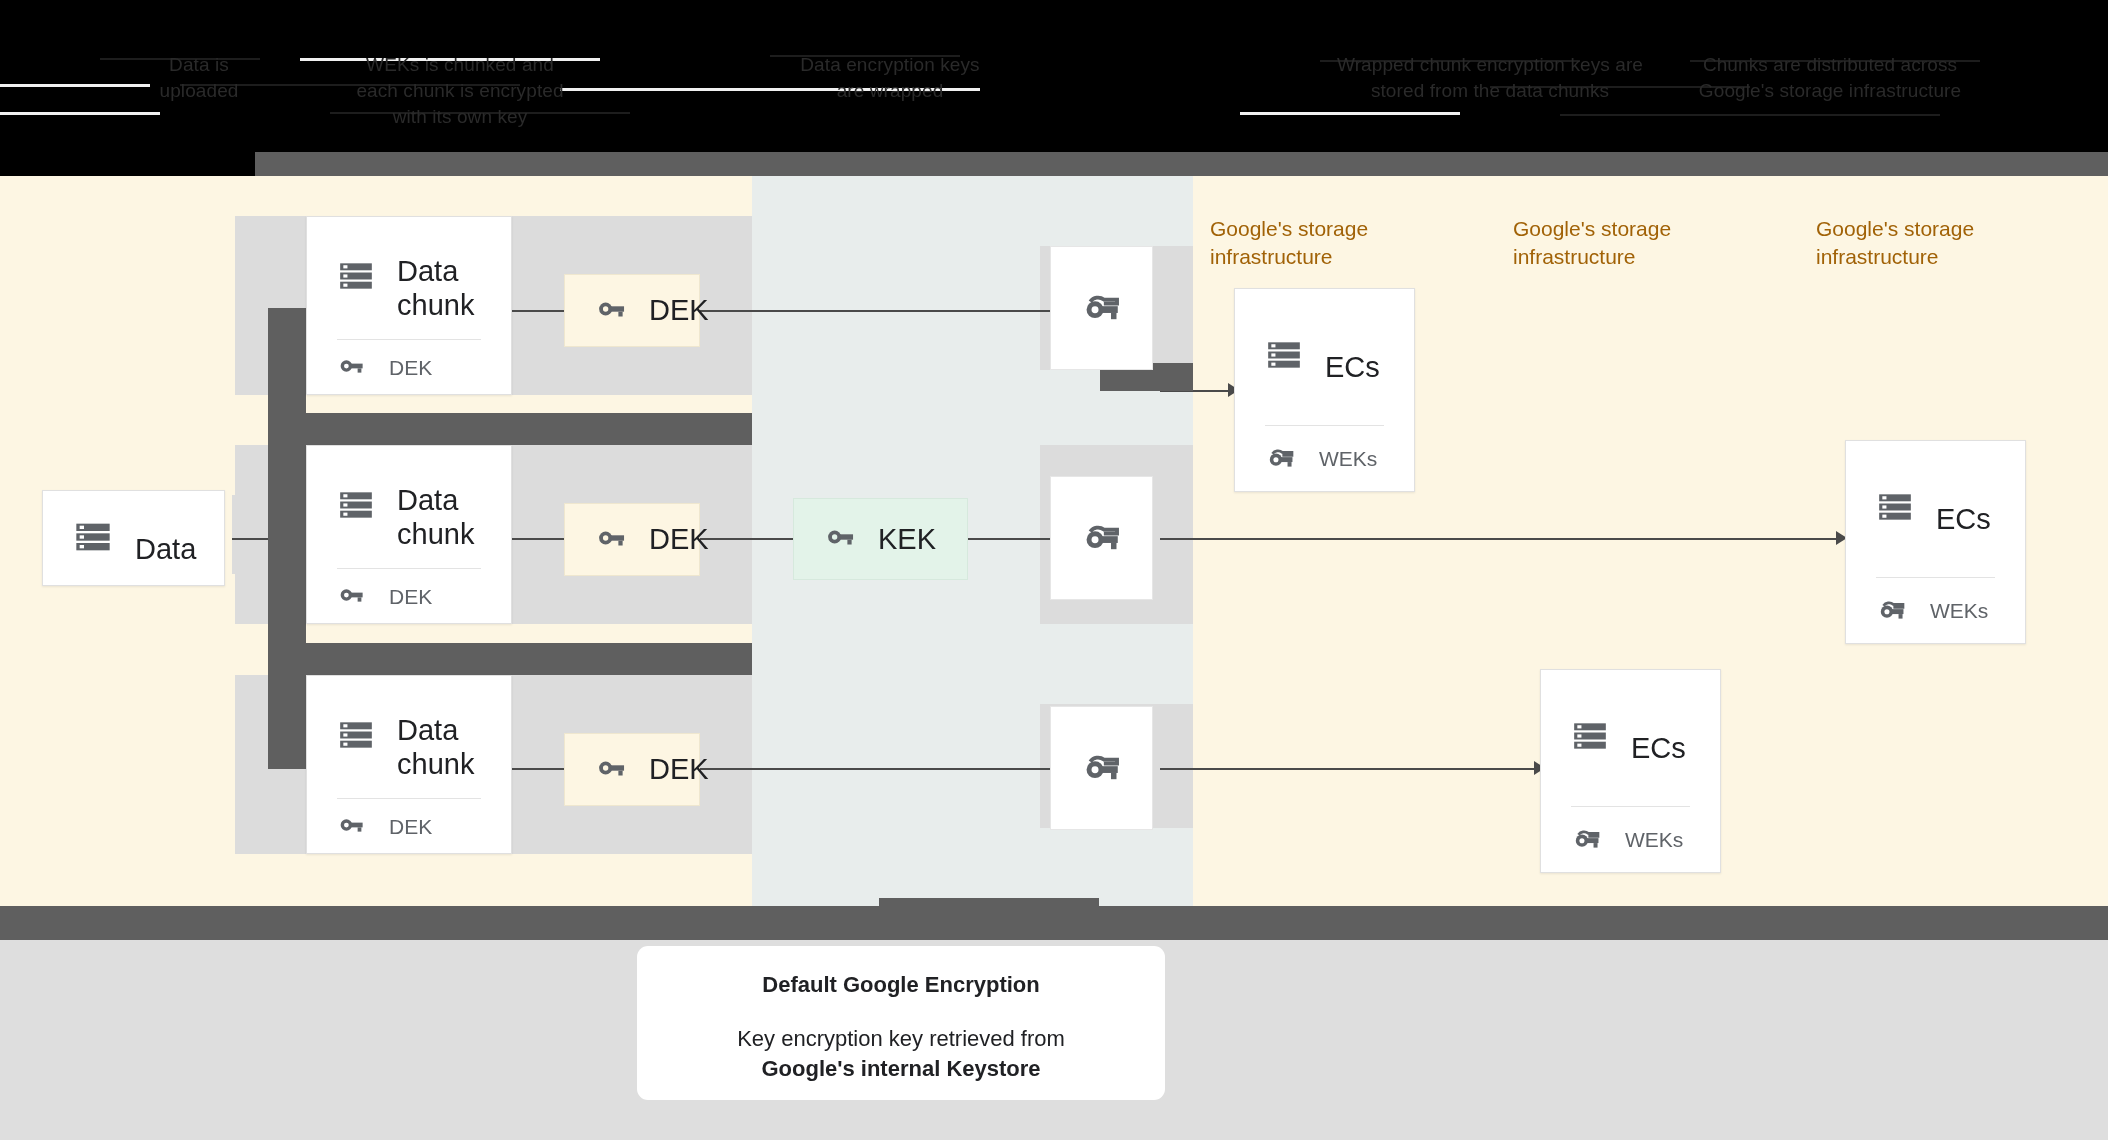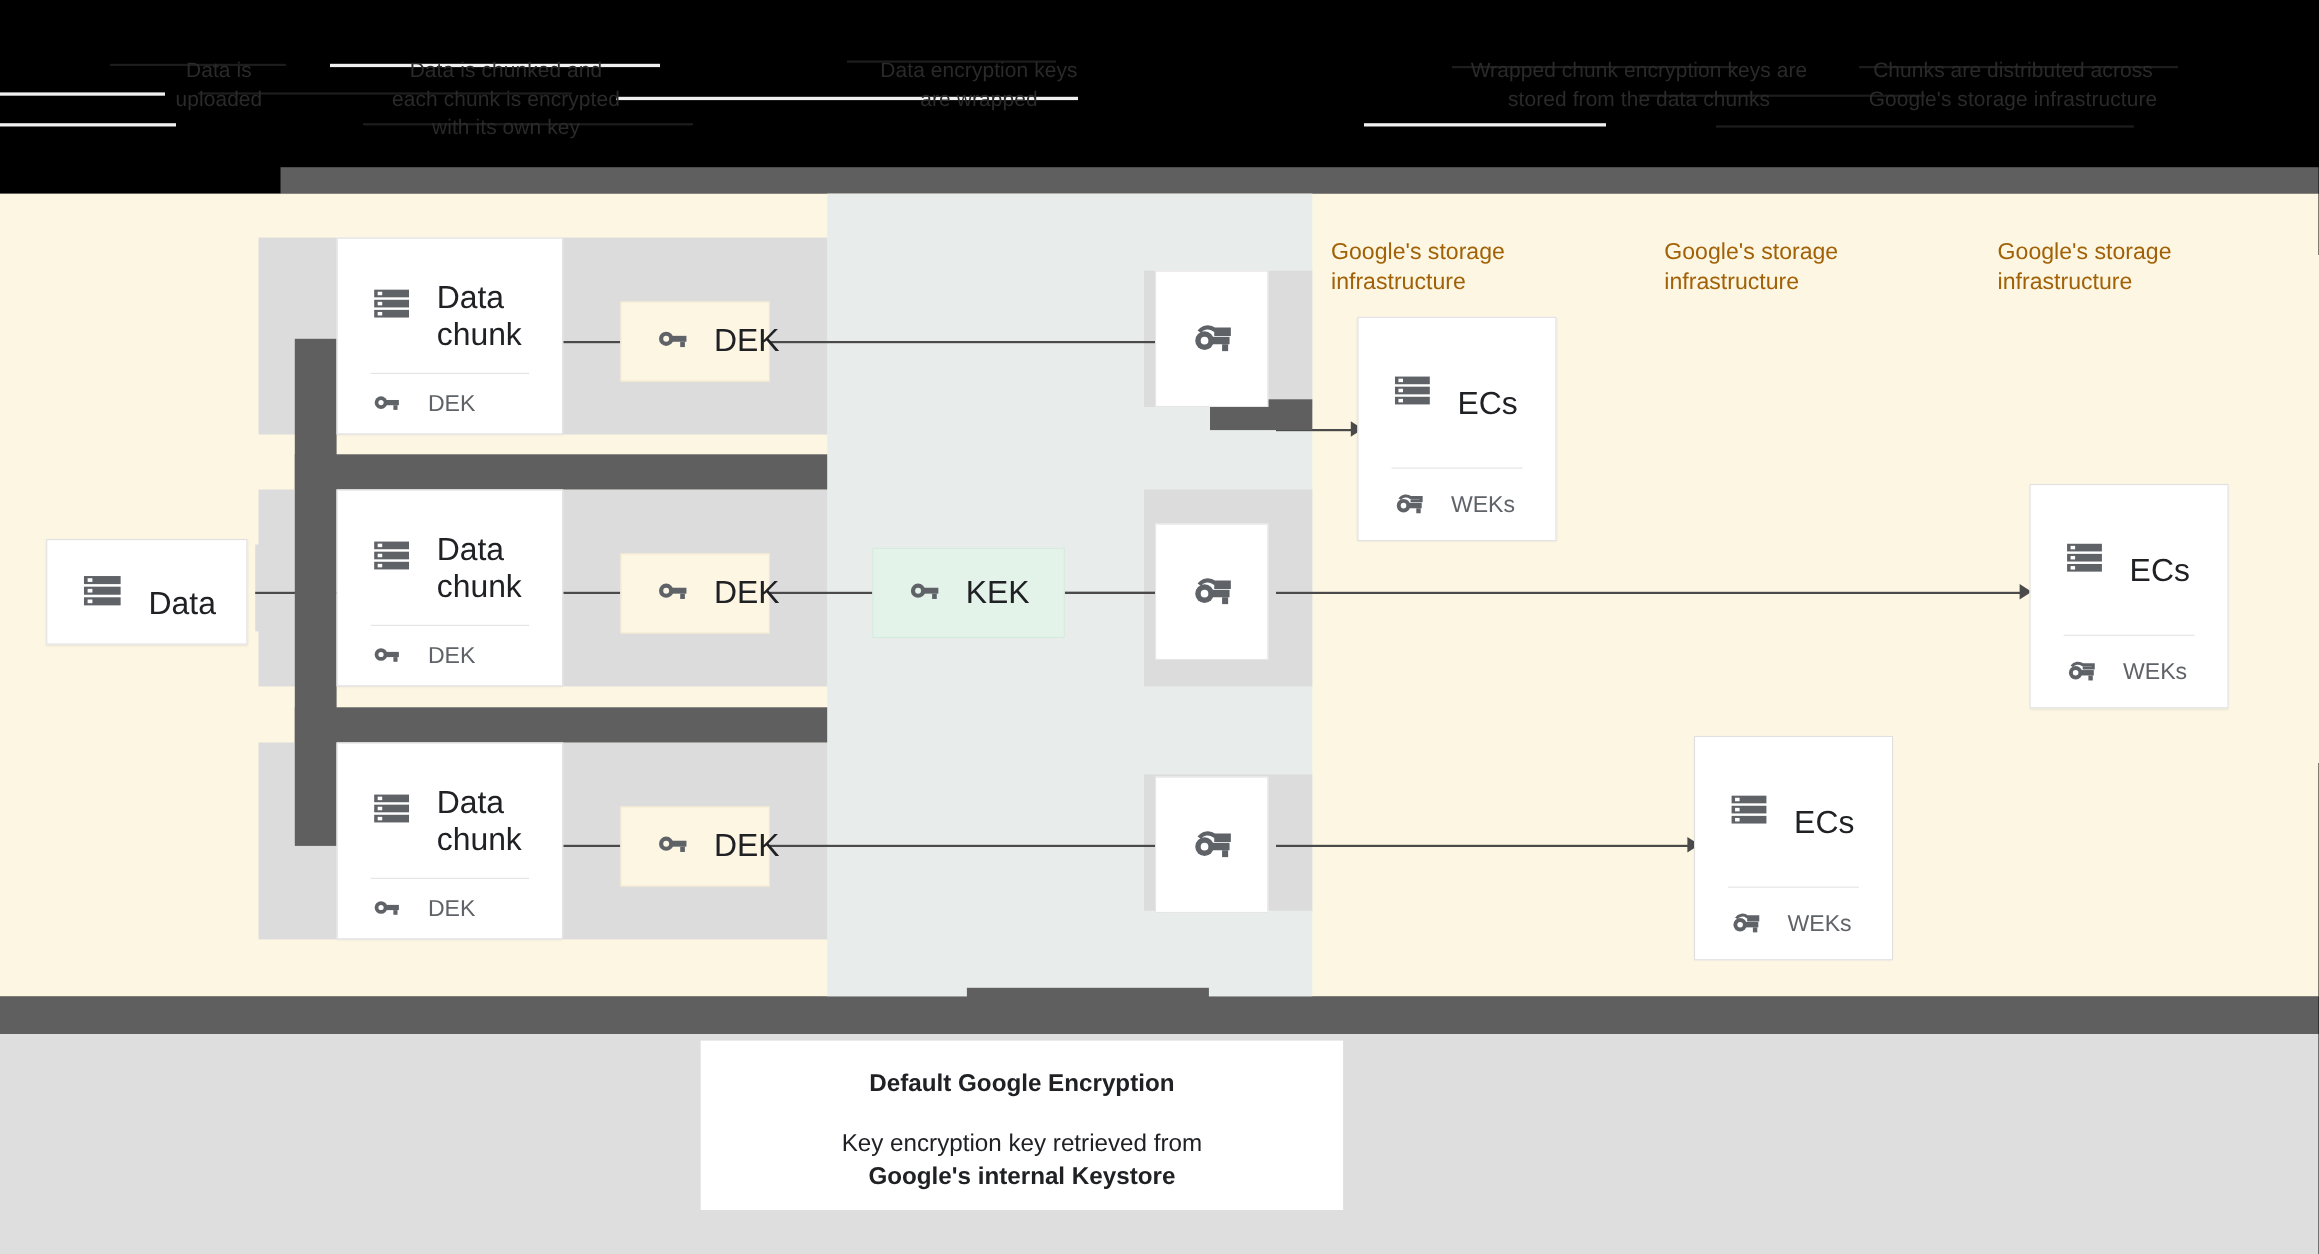--- a/index.html
+++ b/index.html
@@ -172,24 +172,25 @@
   }
   .bottom-area {
     position: absolute;
     left: 0; top: 940px;
     width: 2108px; height: 200px;
     background: #dedede;
   }
   .caption {
     position: absolute;
     left: 637px; top: 946px;
-    width: 584px; height: 154px;
+    width: 528px; height: 154px;
     background: #ffffff;
     text-align: center;
     padding-top: 26px;
+    border-radius: 11px;
   }
   .caption h3 {
     margin: 0 0 26px 0;
     font-size: 22px;
     font-weight: bold;
     color: #202124;
   }
   .caption p {
     margin: 0;
     font-size: 22px;
@@ -218,21 +219,21 @@
     <div class="scan" style="left:1490px; top:86px;  width:260px;"></div>
     <div class="scan bright" style="left:0px;   top:112px; width:160px;"></div>
     <div class="scan" style="left:330px;  top:112px; width:300px;"></div>
     <div class="scan bright" style="left:1240px;top:112px; width:220px;"></div>
     <div class="scan" style="left:1560px; top:114px; width:380px;"></div>
   </div>
 
   <div class="hdr-cols">
     <div class="hdr-col hdr-c1">Data is
 uploaded</div>
-    <div class="hdr-col hdr-c2">Data is chunked and
+    <div class="hdr-col hdr-c2">WEKs is chunked and
 each chunk is encrypted
 with its own key</div>
     <div class="hdr-col hdr-c3">Data encryption keys
 are wrapped</div>
     <div class="hdr-col hdr-c4">Wrapped chunk encryption keys are
 stored from the data chunks</div>
     <div class="hdr-col hdr-c5">Chunks are distributed across
 Google's storage infrastructure</div>
   </div>
 

